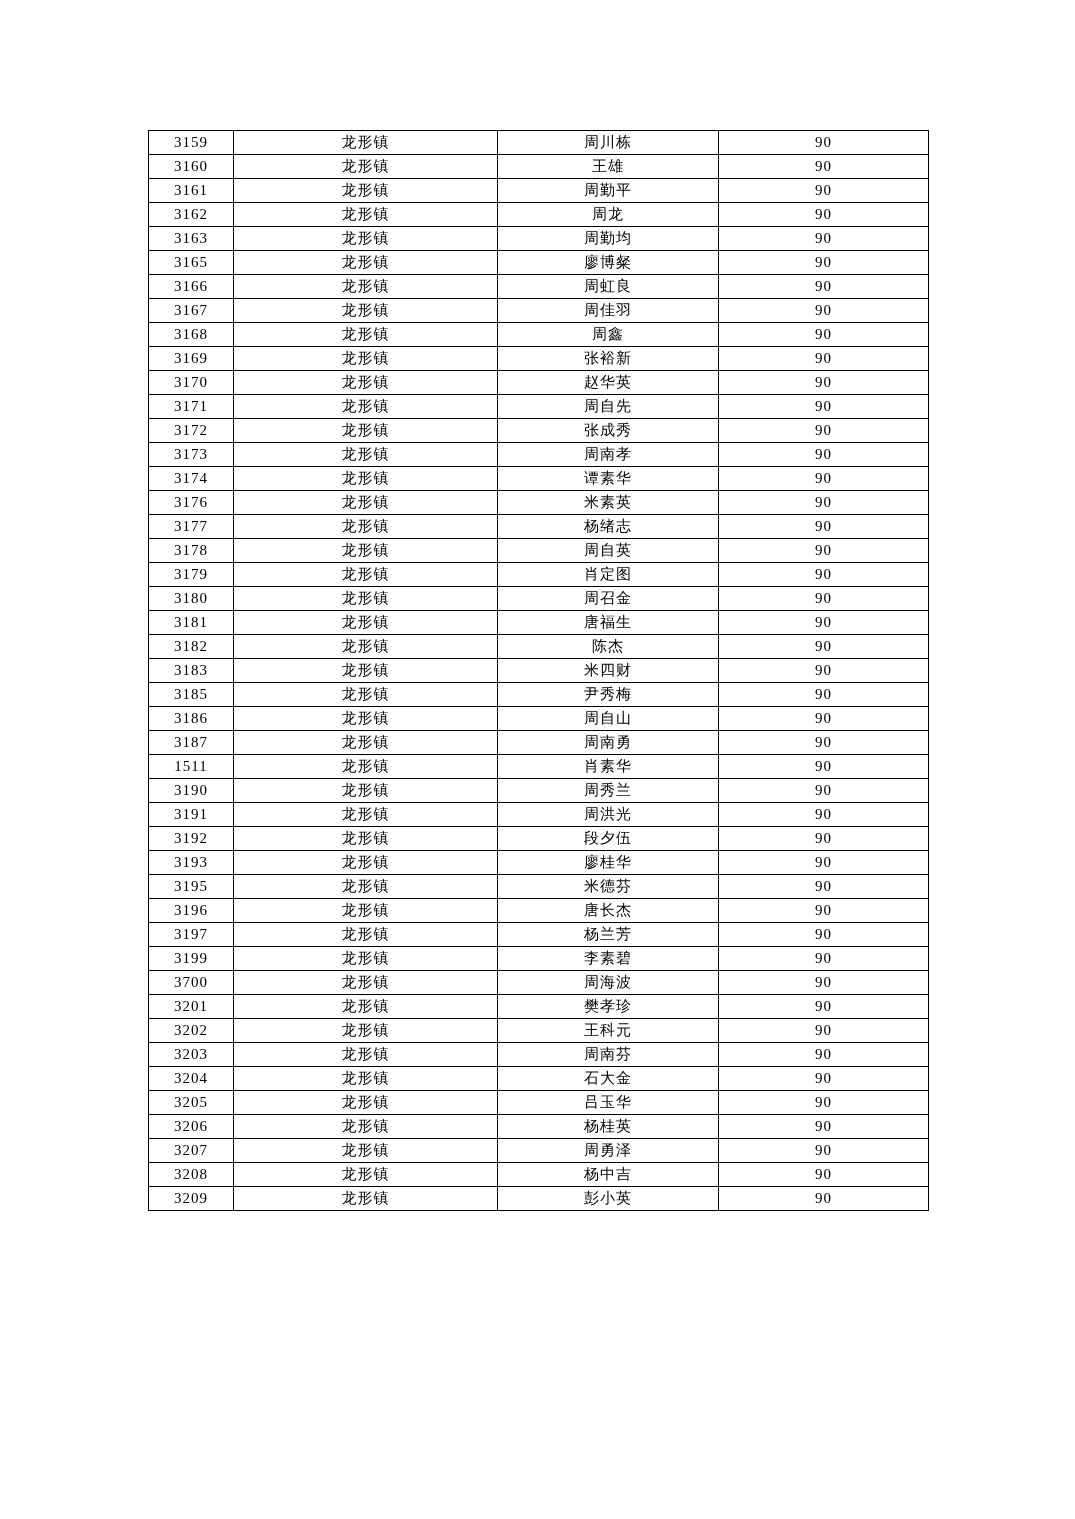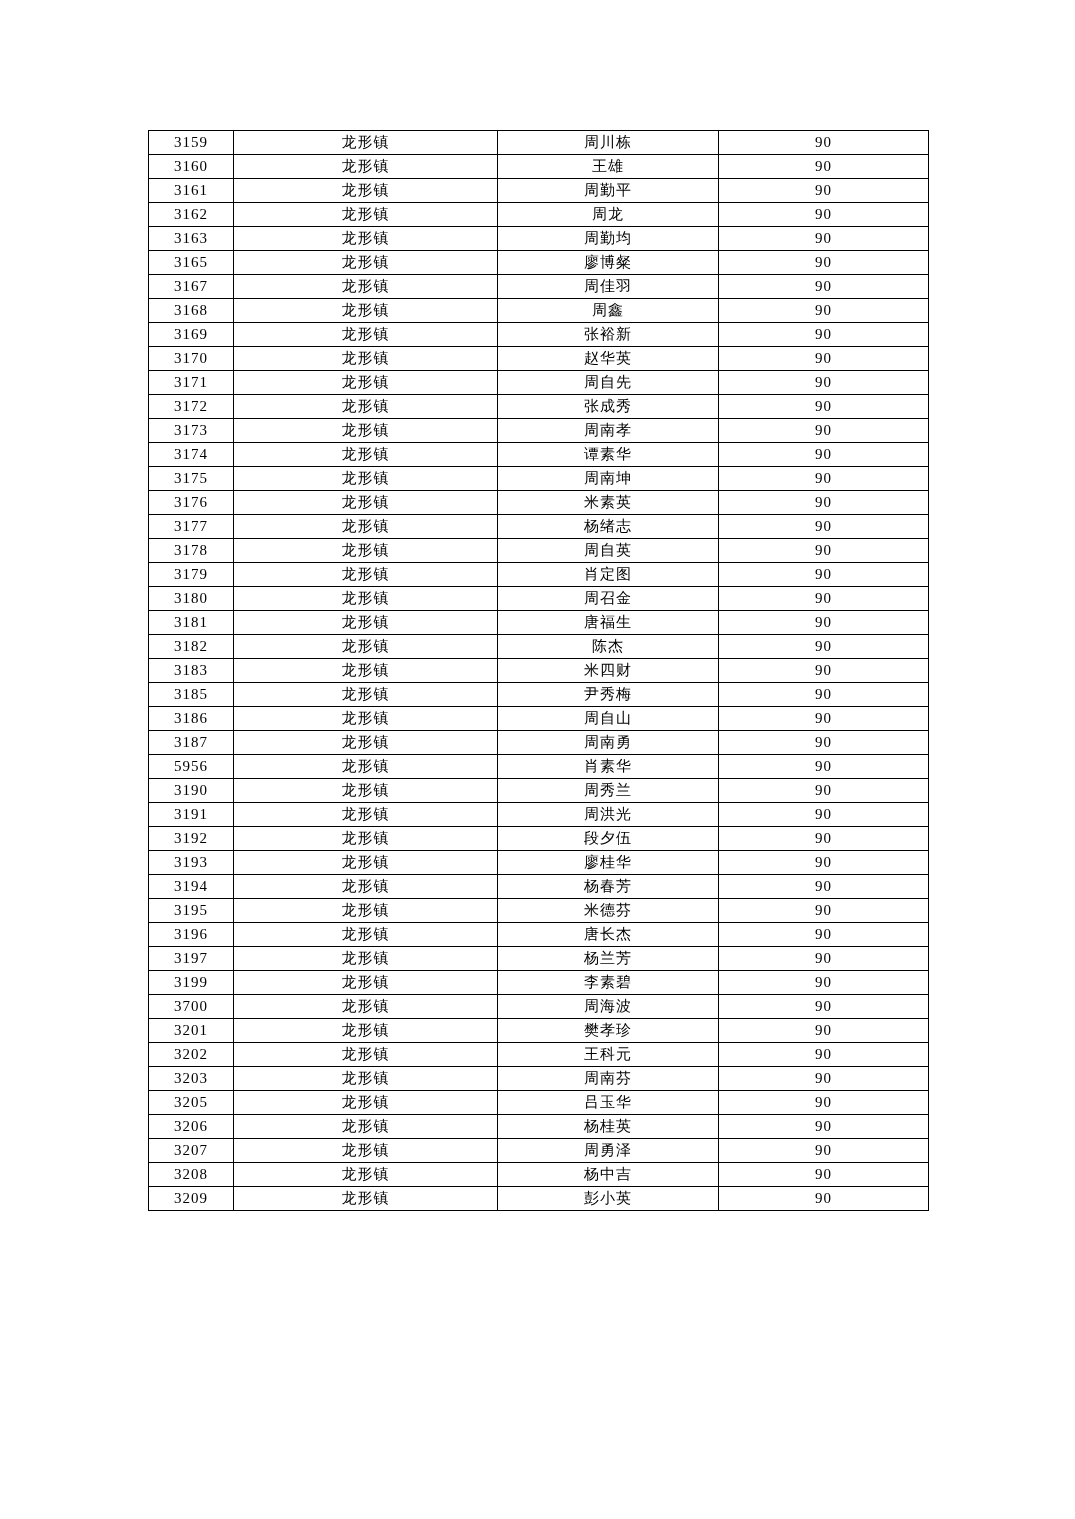--- a/index.html
+++ b/index.html
@@ -89,20 +89,26 @@
           <td>周勤均</td>
           <td>90</td>
         </tr>
         <tr>
           <td>3165</td>
           <td>龙形镇</td>
           <td>廖博粲</td>
           <td>90</td>
         </tr>
         <tr>
+          <td>3166</td>
+          <td>龙形镇</td>
+          <td>周虹良</td>
+          <td>90</td>
+        </tr>
+        <tr>
           <td>3167</td>
           <td>龙形镇</td>
           <td>周佳羽</td>
           <td>90</td>
         </tr>
         <tr>
           <td>3168</td>
           <td>龙形镇</td>
           <td>周鑫</td>
           <td>90</td>
@@ -137,26 +143,20 @@
           <td>周南孝</td>
           <td>90</td>
         </tr>
         <tr>
           <td>3174</td>
           <td>龙形镇</td>
           <td>谭素华</td>
           <td>90</td>
         </tr>
         <tr>
-          <td>3175</td>
-          <td>龙形镇</td>
-          <td>周南坤</td>
-          <td>90</td>
-        </tr>
-        <tr>
           <td>3176</td>
           <td>龙形镇</td>
           <td>米素英</td>
           <td>90</td>
         </tr>
         <tr>
           <td>3177</td>
           <td>龙形镇</td>
           <td>杨绪志</td>
           <td>90</td>
@@ -209,21 +209,21 @@
           <td>周自山</td>
           <td>90</td>
         </tr>
         <tr>
           <td>3187</td>
           <td>龙形镇</td>
           <td>周南勇</td>
           <td>90</td>
         </tr>
         <tr>
-          <td>5956</td>
+          <td>1511</td>
           <td>龙形镇</td>
           <td>肖素华</td>
           <td>90</td>
         </tr>
         <tr>
           <td>3190</td>
           <td>龙形镇</td>
           <td>周秀兰</td>
           <td>90</td>
         </tr>
@@ -239,26 +239,20 @@
           <td>段夕伍</td>
           <td>90</td>
         </tr>
         <tr>
           <td>3193</td>
           <td>龙形镇</td>
           <td>廖桂华</td>
           <td>90</td>
         </tr>
         <tr>
-          <td>3194</td>
-          <td>龙形镇</td>
-          <td>杨春芳</td>
-          <td>90</td>
-        </tr>
-        <tr>
           <td>3195</td>
           <td>龙形镇</td>
           <td>米德芬</td>
           <td>90</td>
         </tr>
         <tr>
           <td>3196</td>
           <td>龙形镇</td>
           <td>唐长杰</td>
           <td>90</td>
@@ -290,20 +284,26 @@
         <tr>
           <td>3202</td>
           <td>龙形镇</td>
           <td>王科元</td>
           <td>90</td>
         </tr>
         <tr>
           <td>3203</td>
           <td>龙形镇</td>
           <td>周南芬</td>
+          <td>90</td>
+        </tr>
+        <tr>
+          <td>3204</td>
+          <td>龙形镇</td>
+          <td>石大金</td>
           <td>90</td>
         </tr>
         <tr>
           <td>3205</td>
           <td>龙形镇</td>
           <td>吕玉华</td>
           <td>90</td>
         </tr>
         <tr>
           <td>3206</td>

